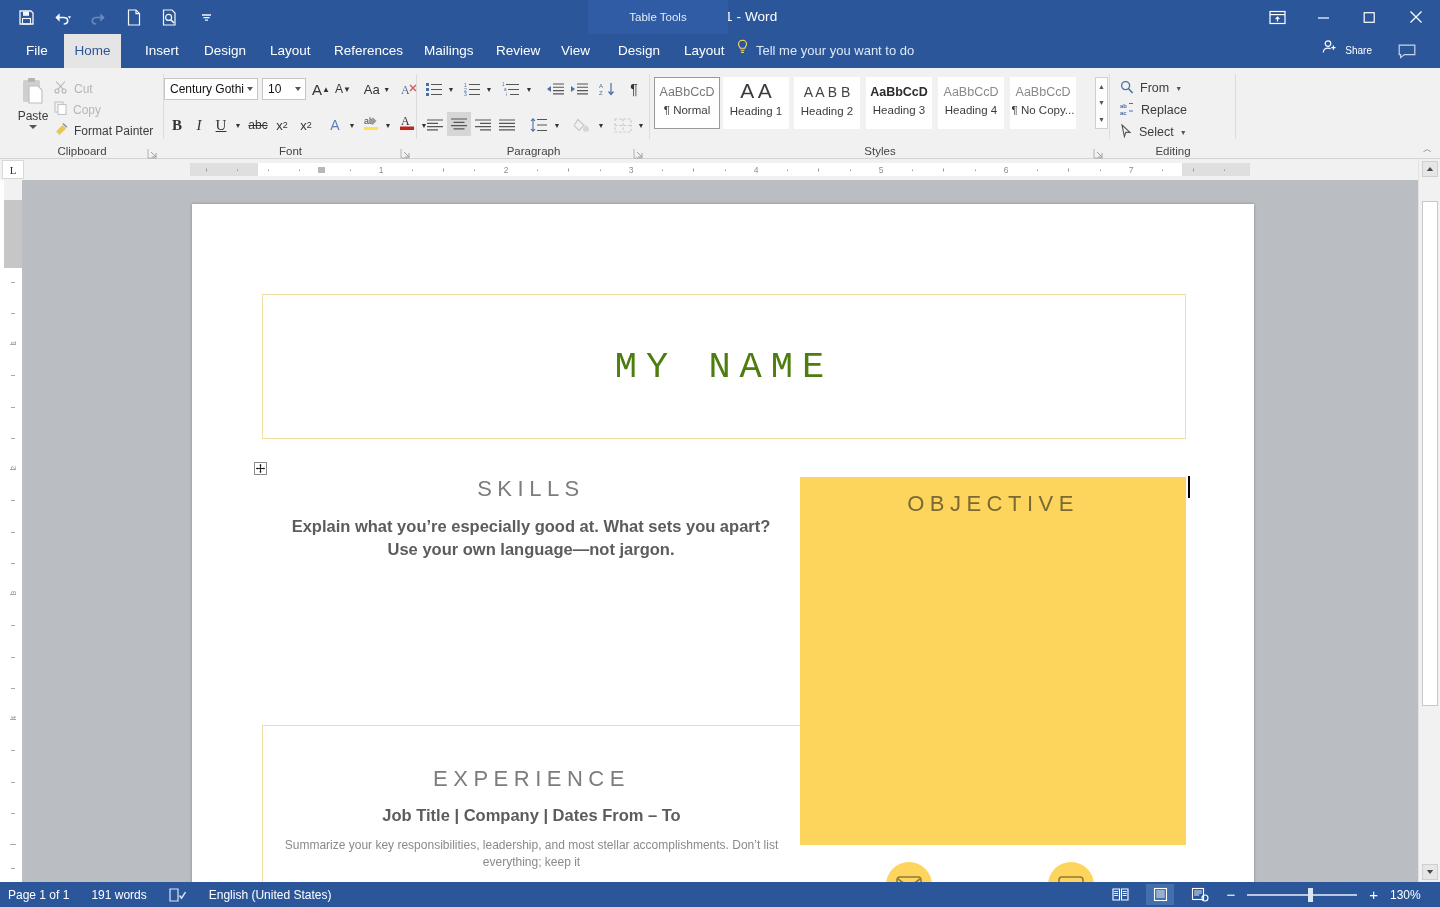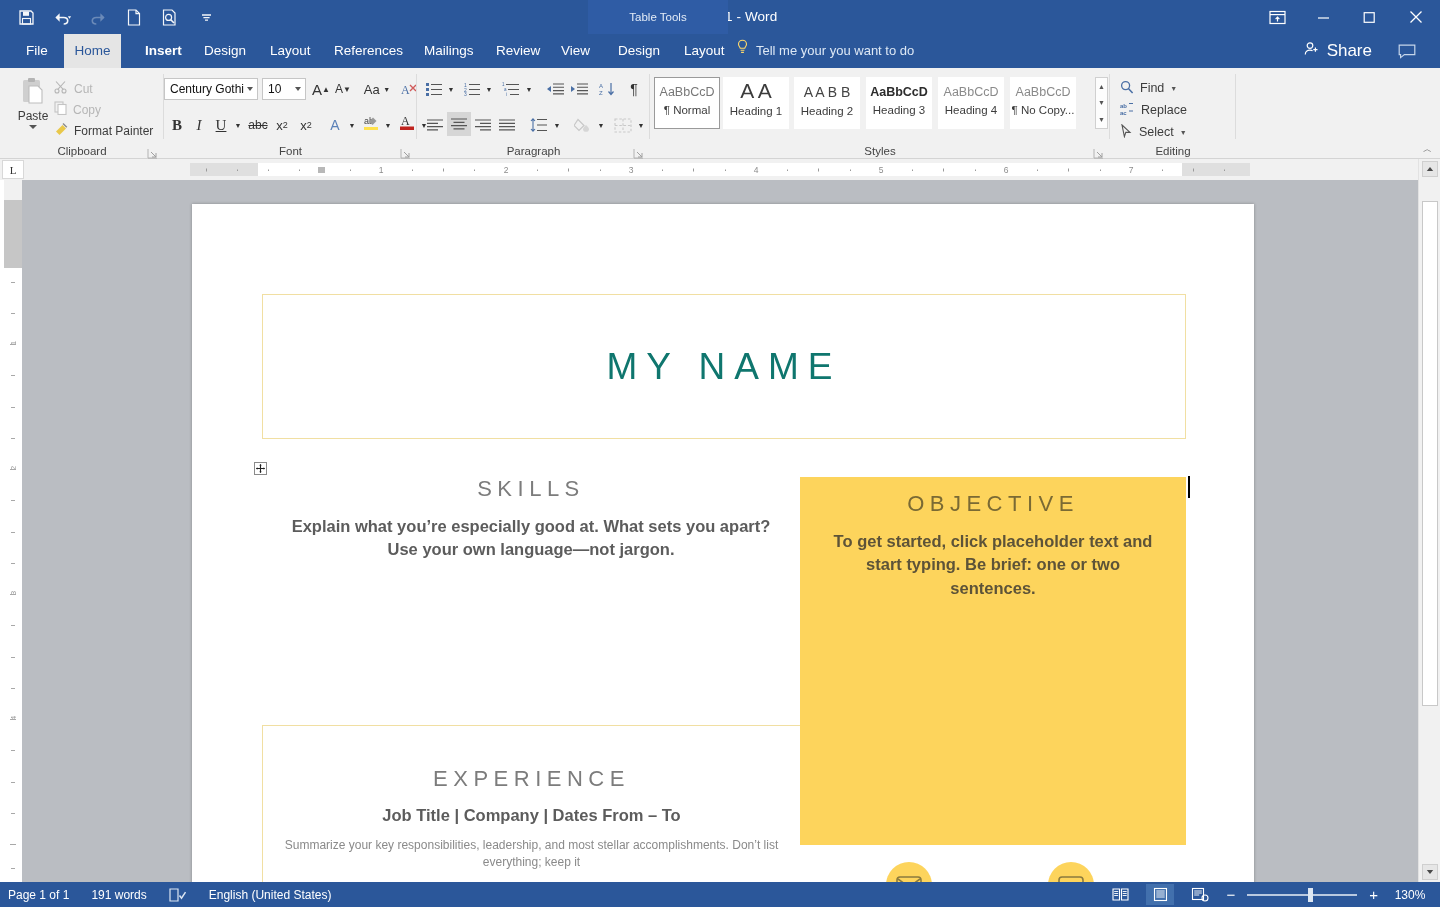--- a/index.html
+++ b/index.html
@@ -46,21 +46,21 @@
     position:absolute; top:0; height:34px; line-height:34px; padding:0 12px;
     color:#ffffff; cursor:default; white-space:nowrap;
   }
   .tab.active{ background:#e5e5e5; color:#2b579a; }
   .tellme{
     position:absolute; top:0; height:34px; line-height:34px; left:736px;
     font-size:13px; color:#dde8f5; display:flex; align-items:center; gap:7px;
   }
   .share{
     position:absolute; right:68px; top:0; height:34px; line-height:34px;
-    font-size:17px; color:#fff; display:flex; align-items:center; gap:7px;
+    font-size:10px; color:#fff; display:flex; align-items:center; gap:7px;
   }
   .comment-ic{ position:absolute; right:24px; top:0; height:34px; display:flex; align-items:center; }
 
   
   .ribbon{
     position:absolute; top:68px; left:0; width:1440px; height:91px;
     background:#f1f1f1; border-bottom:1px solid #d4d4d4;
   }
   .grp{ position:absolute; top:0; height:91px; }
   .grp .glabel{
@@ -125,22 +125,22 @@
     position:absolute; left:170px; top:24px; width:1062px; height:900px;
     background:#fff; box-shadow:0 0 3px rgba(0,0,0,.28);
   }
 
   .namebox{
     position:absolute; left:70px; top:90px; width:924px; height:145px;
     border:1px solid #f1dfa2; background:#fff;
     display:flex; align-items:center; justify-content:center;
   }
   .nametext{
-    font-family:Liberation Sans, sans-serif; font-size:37px; letter-spacing:9px;
-    color:#0f766e; font-weight:300;
+    font-family:Liberation Mono, monospace; font-size:37px; letter-spacing:9px;
+    color:#4d7c0f; font-weight:300;
   }
   .tablehandle{
     position:absolute; left:62px; top:258px; width:13px; height:13px;
     border:1px solid #8a8a8a; background:#fff;
     display:flex; align-items:center; justify-content:center;
   }
 
   .objblock{
     position:absolute; left:608px; top:273px; width:386px; height:368px;
     background:#fdd45c;
@@ -191,21 +191,21 @@
   .statusbar{
     position:absolute; bottom:0; left:0; width:1440px; height:25px;
     background:#2b579a; color:#fff; font-size:12px;
   }
   .sb-left{ position:absolute; left:8px; top:0; height:25px; display:flex; align-items:center; gap:22px; }
   .sb-right{ position:absolute; right:10px; top:0; height:25px; display:flex; align-items:center; gap:12px; }
   .viewbtn{ width:28px; height:21px; display:flex;align-items:center;justify-content:center; }
   .viewbtn.sel{ background:#4270ad; }
   .zoomtrack{ position:relative; width:110px; height:2px; background:#b9c9e0; }
   .zoomthumb{ position:absolute; left:61px; top:-6px; width:5px; height:14px; background:#dce6f3; }
-  .zoomlbl{ width:40px; text-align:center; }
+  .zoomlbl{ width:40px; text-align:left; }
 </style>
 </head>
 <body>
 
 <div class="titlebar">
 
   <div class="qat">
     <div class="qbtn">
       <svg width="17" height="17" viewBox="0 0 17 17">
           <path d="M2 2h11l2 2v11H2z" fill="none" stroke="#fff" stroke-width="1.3"></path>
@@ -274,21 +274,21 @@
         </svg>
     </div>
   </div>
 </div>
 
 <div class="tabstrip">
   <div class="tabletools-lower"></div>
 
   <div class="tab" style="left:14px;">File</div>
   <div class="tab active" style="left:64px;width:57px;text-align:center;padding:0;">Home</div>
-  <div class="tab" style="left:133px;font-weight:bold;">Insert</div>
+  <div class="tab" style="left:133px;">Insert</div>
   <div class="tab" style="left:192px;">Design</div>
   <div class="tab" style="left:258px;">Layout</div>
   <div class="tab" style="left:322px;">References</div>
   <div class="tab" style="left:412px;">Mailings</div>
   <div class="tab" style="left:484px;">Review</div>
   <div class="tab" style="left:549px;">View</div>
 
   <div class="tab" style="left:606px;">Design</div>
   <div class="tab" style="left:672px;">Layout</div>
 
@@ -569,21 +569,21 @@
     <div class="gdiv"></div>
   </div>
 
   <div class="grp" style="left:1110px; width:126px;">
     <div style="position:absolute; left:10px; top:9px;">
       <div class="edrow">
         <span><svg width="14" height="14" viewBox="0 0 14 14">
               <circle cx="5.6" cy="5.6" r="4" fill="none" stroke="#4a6fa5" stroke-width="1.3"></circle>
               <path d="M8.6 8.8l4 4.2" stroke="#4a6fa5" stroke-width="1.5"></path>
             </svg></span>
-        <span>Find</span>
+        <span>From</span>
         <span style="font-size:7px;color:#555;">▼</span>
       </div>
       <div class="edrow">
         <span><svg width="15" height="14" viewBox="0 0 15 14">
               <text x="0" y="6" font-size="6" fill="#4a6fa5" font-weight="bold">ab</text>
               <text x="0" y="13" font-size="6" fill="#4a6fa5" font-weight="bold">ac</text>
               <path d="M9 1.5h4M9 9h4" stroke="#4a6fa5" stroke-width="1"></path>
             </svg></span>
         <span>Replace</span>
       </div>
@@ -694,21 +694,20 @@
     <div class="tablehandle">
       <svg width="9" height="9" viewBox="0 0 9 9">
           <path d="M4.5 0.4v8.2M0.4 4.5h8.2" stroke="#222" stroke-width="1.1"></path>
           <path d="M4.5 0l1.2 1.4H3.3zM4.5 9L3.3 7.6h2.4zM0 4.5l1.4-1.2v2.4zM9 4.5L7.6 5.7V3.3z" fill="#222"></path>
         </svg>
     </div>
 
     <div class="objblock">
       <div class="objinner">
         <div class="secthead onyellow">OBJECTIVE</div>
-        <div class="bodybold onyellow">To get started, click placeholder text and start typing. Be brief: one or two sentences.</div>
       </div>
     </div>
     <div class="caret-doc"></div>
 
     <div class="skills">
       <div class="secthead">SKILLS</div>
       <div class="bodybold">Explain what you’re especially good at. What sets you apart? Use your own language—not jargon.</div>
     </div>
 
     <div class="expbox">

